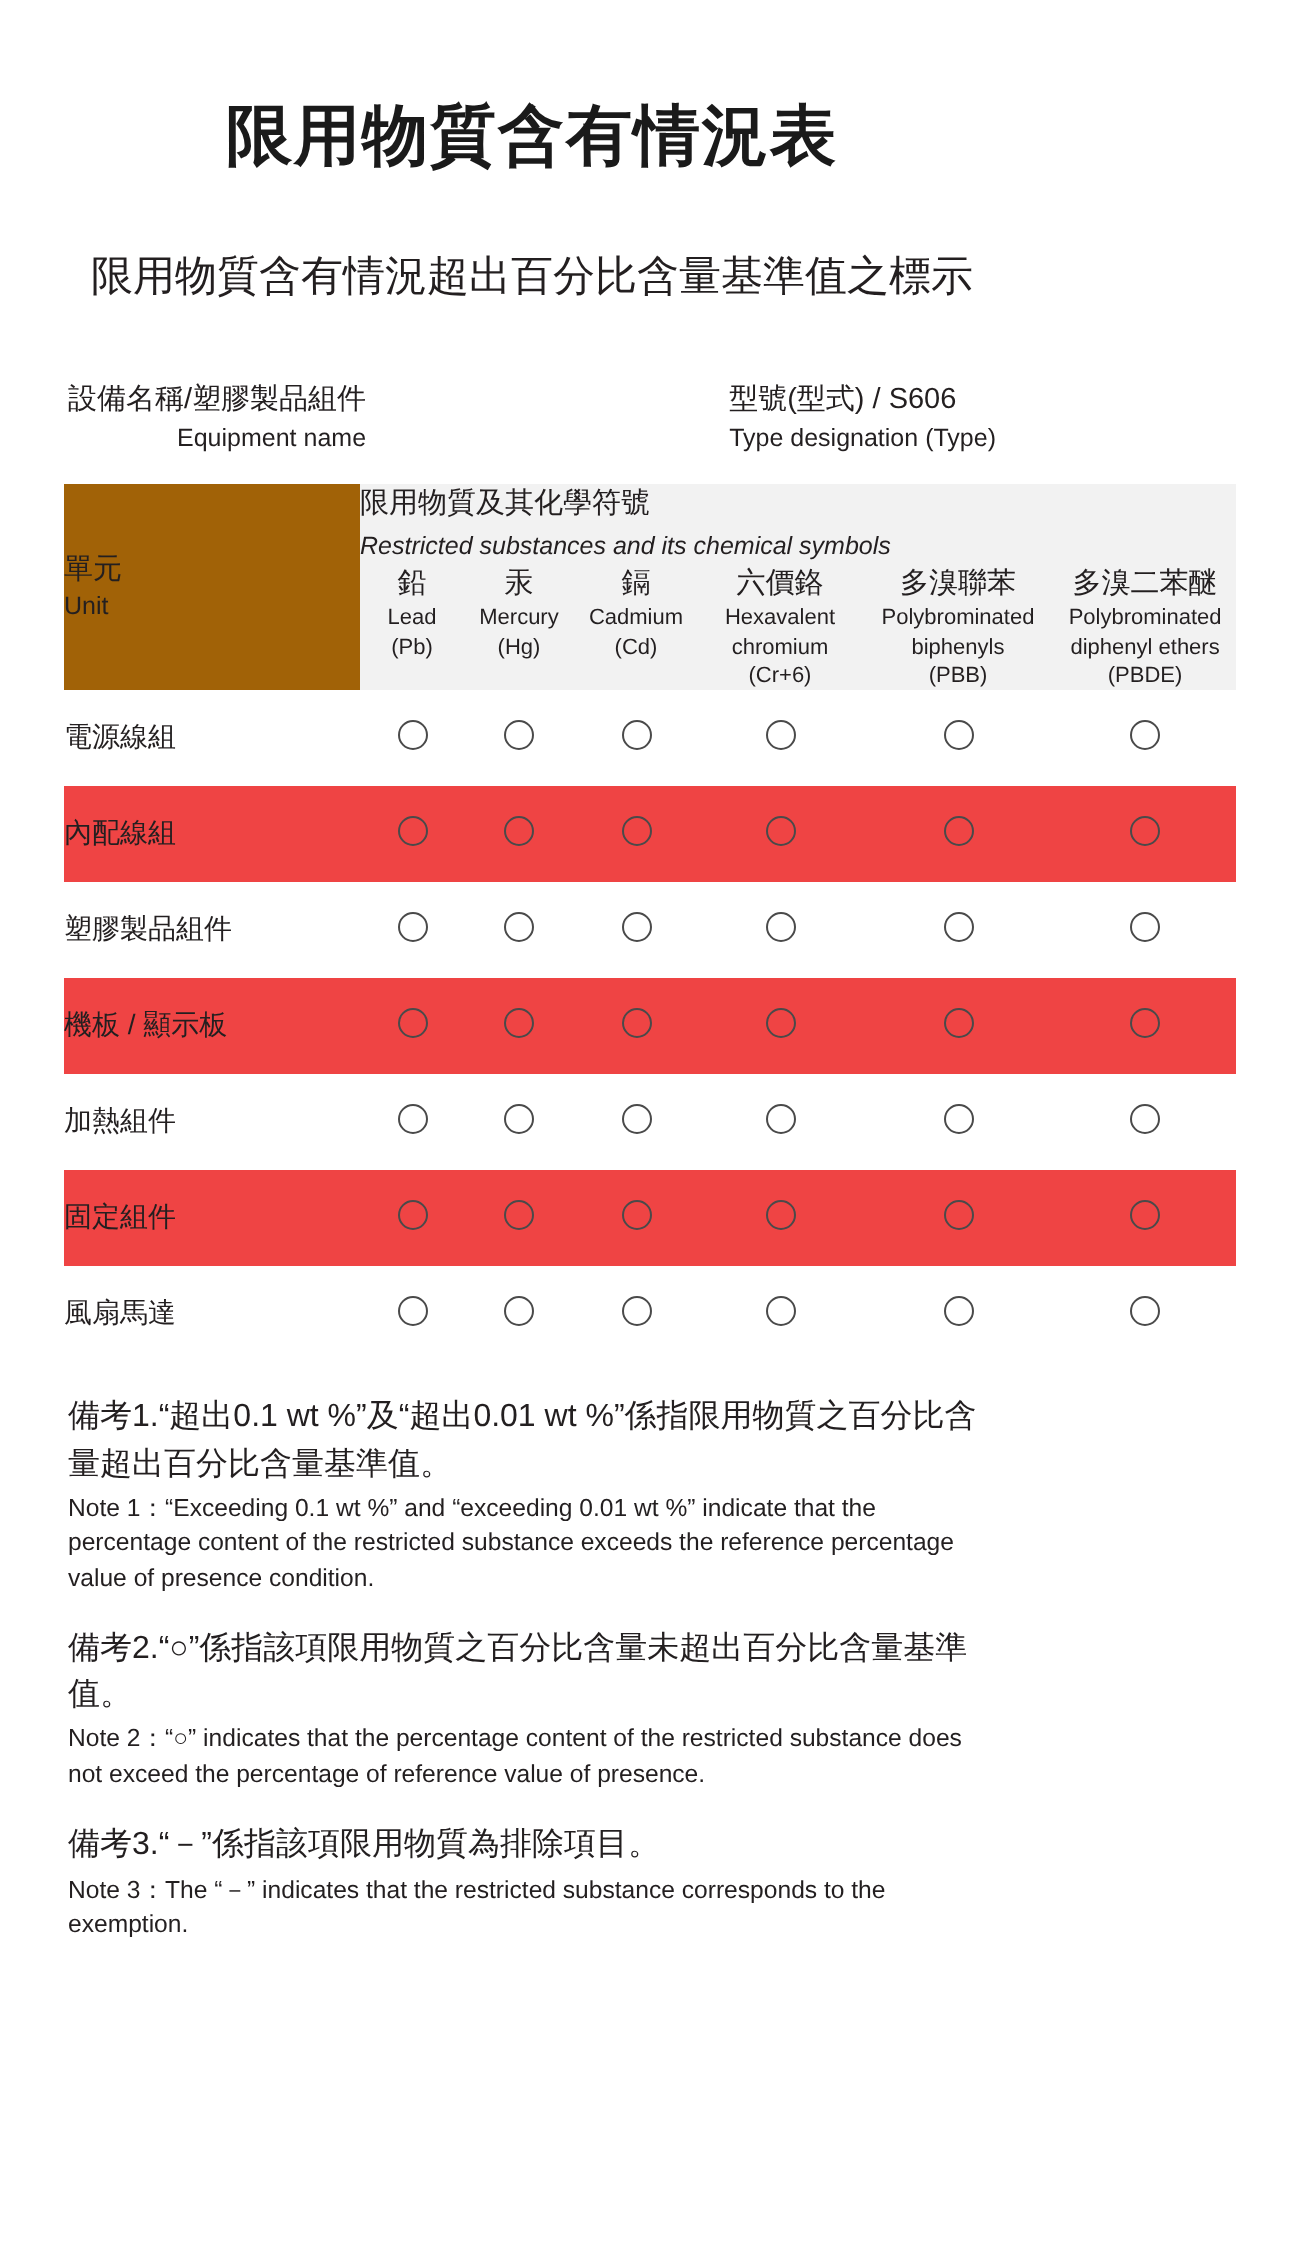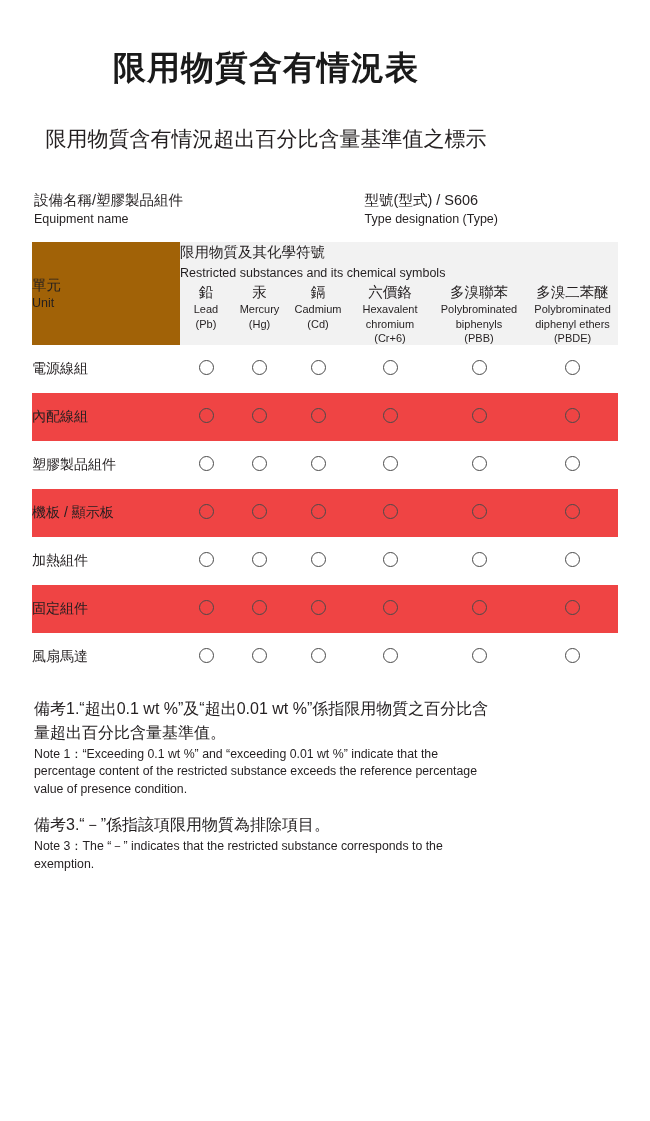--- a/index.html
+++ b/index.html
@@ -47,20 +47,21 @@
   }
   .meta-block .meta-zh {
     font-size: 14.5px;
     line-height: 1.45;
     color: #231f20;
   }
   .meta-block .meta-en {
     font-size: 12.5px;
     line-height: 1.4;
     color: #231f20;
+    text-align: right;
   }
   .meta-right { text-align: left; }
 
   table.rohs {
     width: 100%;
     border-collapse: collapse;
     margin-top: 14px;
     table-layout: fixed;
   }
   table.rohs th, table.rohs td {
@@ -79,21 +80,21 @@
   }
   .unit-zh { font-size: 14.5px; line-height: 1.3; }
   .unit-en { font-size: 12.5px; line-height: 1.3; }
 
   .group-head {
     background: #f2f2f2;
     padding: 12px 0 10px 0;
     border-bottom: 1px solid #d9d9d9;
   }
   .group-head .g-zh { font-size: 14.5px; line-height: 1.5; }
-  .group-head .g-en { font-size: 12.5px; line-height: 1.5; }
+  .group-head .g-en { font-size: 12.5px; line-height: 1.5; font-style: italic; }
 
   .sub-head {
     background: #f2f2f2;
     text-align: center;
     vertical-align: top;
     padding: 8px 2px 12px 2px;
   }
   .sub-head .s-zh { font-size: 14.5px; line-height: 1.35; white-space: nowrap; }
   .sub-head .s-en { font-size: 11px; line-height: 1.3; }
 
@@ -278,18 +279,22 @@
       </tr>
     </tbody>
   </table>
 
   <div class="notes">
     <div class="note">
       <div class="n-zh">備考1.“超出0.1 wt %”及“超出0.01 wt %”係指限用物質之百分比含量超出百分比含量基準值。</div>
       <div class="n-en">Note 1：“Exceeding 0.1 wt %” and “exceeding 0.01 wt %” indicate that the percentage content of the restricted substance exceeds the reference percentage value of presence condition.</div>
     </div>
     <div class="note">
+      <div class="n-zh">備考2.“○”係指該項限用物質之百分比含量未超出百分比含量基準值。</div>
+      <div class="n-en">Note 2：“○” indicates that the percentage content of the restricted substance does not exceed the percentage of reference value of presence.</div>
+    </div>
+    <div class="note">
       <div class="n-zh">備考3.“－”係指該項限用物質為排除項目。</div>
       <div class="n-en">Note 3：The “－” indicates that the restricted substance corresponds to the exemption.</div>
     </div>
   </div>
 
 </div>
 
 </body></html>

